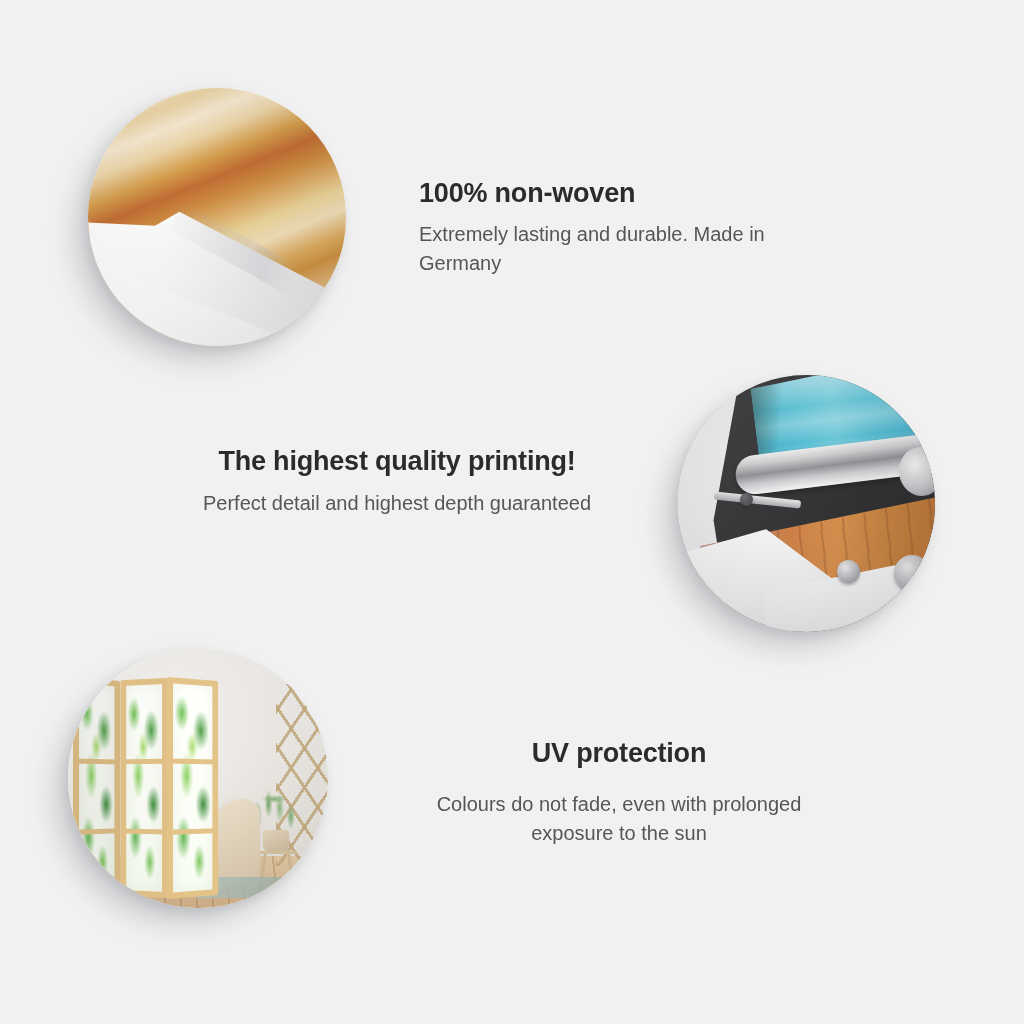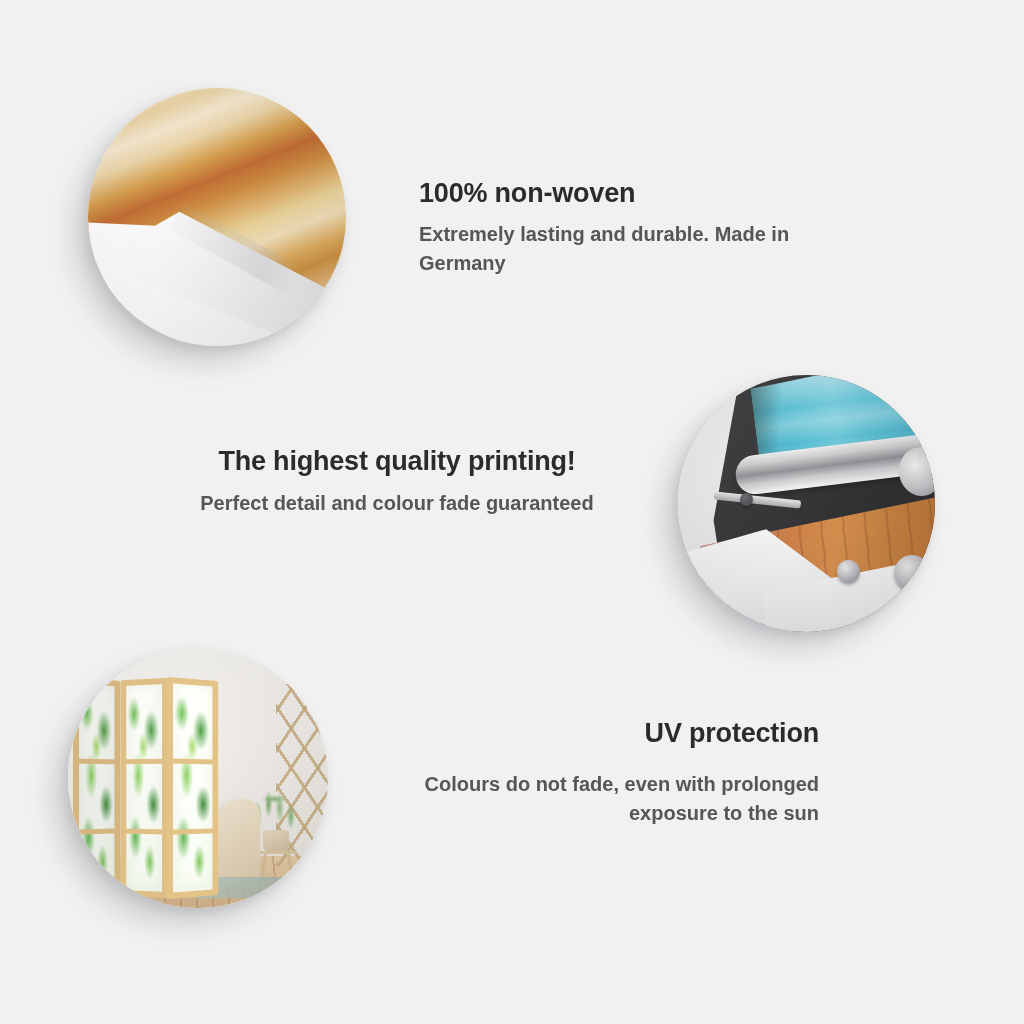--- a/index.html
+++ b/index.html
@@ -256,32 +256,32 @@
 
   
   .tblock { position: absolute; }
   .tblock h2 {
     font-weight: bold;
     color: #2b2b2b;
     letter-spacing: -0.2px;
   }
   .tblock p {
     color: #565656;
-    font-weight: bold;
+    font-weight: normal;
   }
 
   #t1 { left: 419px; top: 176px; width: 430px; text-align: left; }
   #t1 h2 { font-size: 27px; line-height: 34px; }
   #t1 p  { font-size: 20px; line-height: 29px; margin-top: 10px; }
 
   #t2 { left: 197px; top: 444px; width: 400px; text-align: center; }
   #t2 h2 { font-size: 27px; line-height: 34px; }
   #t2 p  { font-size: 20px; line-height: 29px; margin-top: 11px; }
 
-  #t3 { left: 419px; top: 716px; width: 400px; text-align: right; }
+  #t3 { left: 419px; top: 736px; width: 400px; text-align: center; }
   #t3 h2 { font-size: 27px; line-height: 34px; }
   #t3 p  { font-size: 20px; line-height: 29px; margin-top: 20px; }
 </style>
 </head>
 <body>
 
 <div class="page">
 
   <div class="medallion" id="m1">
     <div class="scene">
@@ -293,21 +293,21 @@
     </div>
   </div>
 
   <div class="tblock" id="t1">
     <h2>100% non-woven</h2>
     <p>Extremely lasting and durable. Made in Germany</p>
   </div>
 
   <div class="tblock" id="t2">
     <h2>The highest quality printing!</h2>
-    <p>Perfect detail and colour fade guaranteed</p>
+    <p>Perfect detail and highest depth guaranteed</p>
   </div>
 
   <div class="medallion" id="m2">
     <div class="scene">
       <div class="pp-bg"></div>
       <div class="pp-body"></div>
       <div class="pp-print-top"></div>
       <div class="pp-roller"></div>
       <div class="pp-roller-cap"></div>
       <div class="pp-print-bottom"></div>

